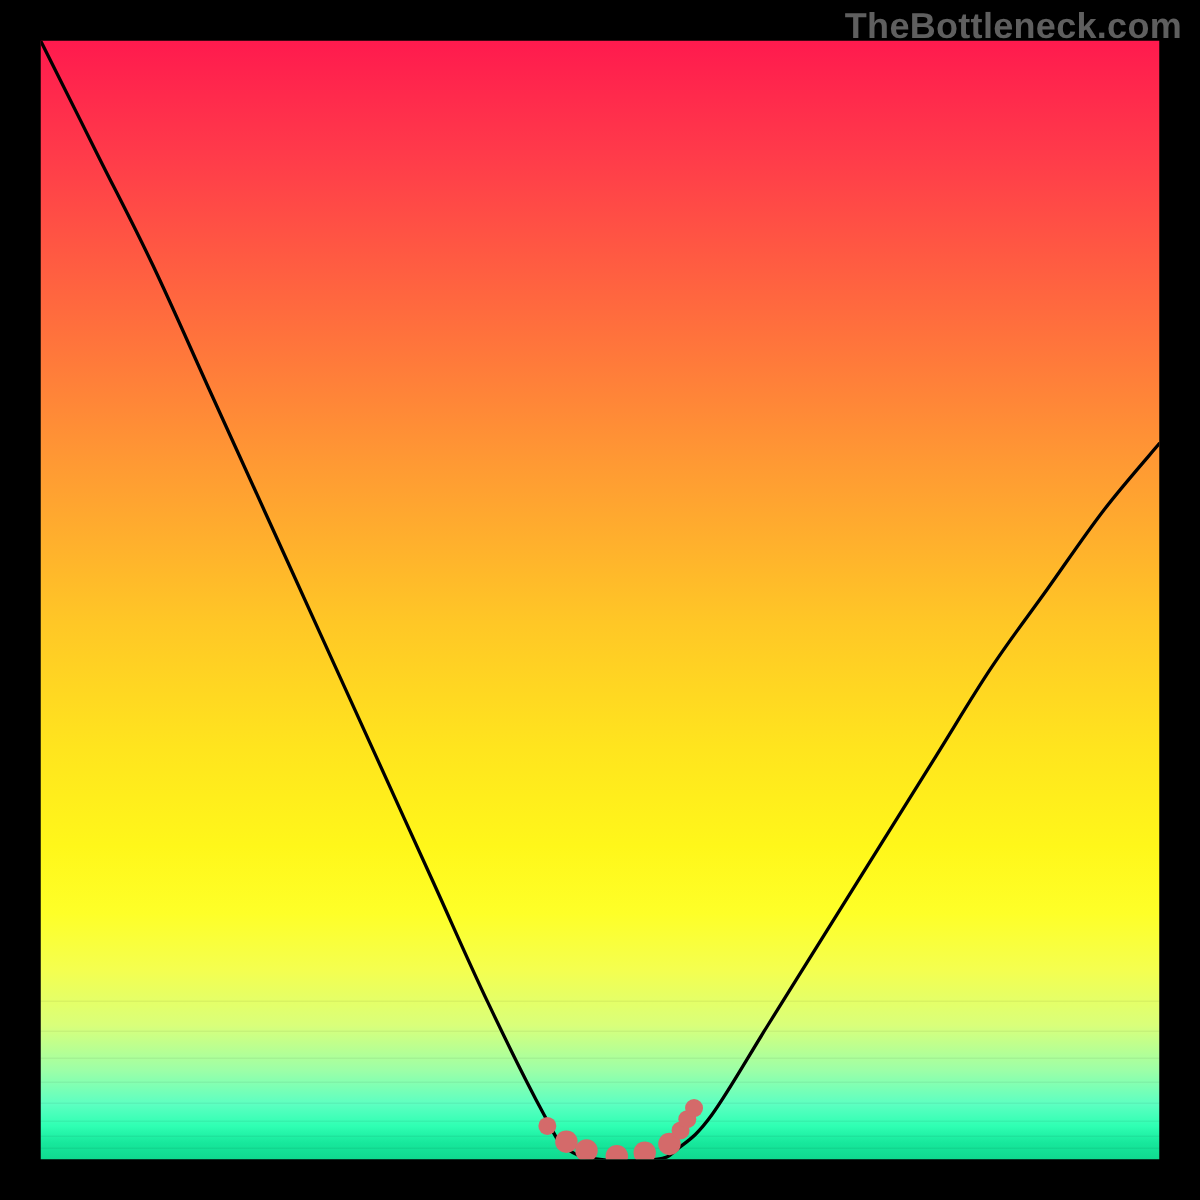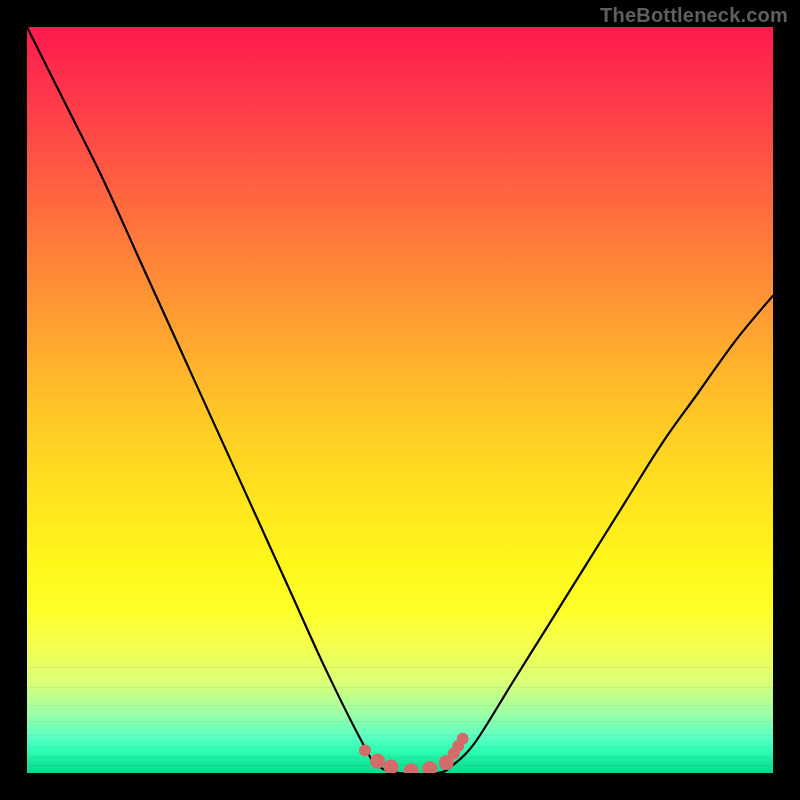--- a/index.html
+++ b/index.html
@@ -17,21 +17,21 @@
     top: 0;
     width: 800px;
     height: 800px;
     background: #000;
   }
   .watermark {
     position: absolute;
     top: 4px;
     right: 12px;
     color: #5f5f5f;
-    font-size: 20px;
+    font-size: 24px;
     font-weight: 600;
     letter-spacing: 0.2px;
     user-select: none;
   }
   .plot {
     position: absolute;
     left: 27px;
     top: 27px;
     width: 746px;
     height: 746px;

